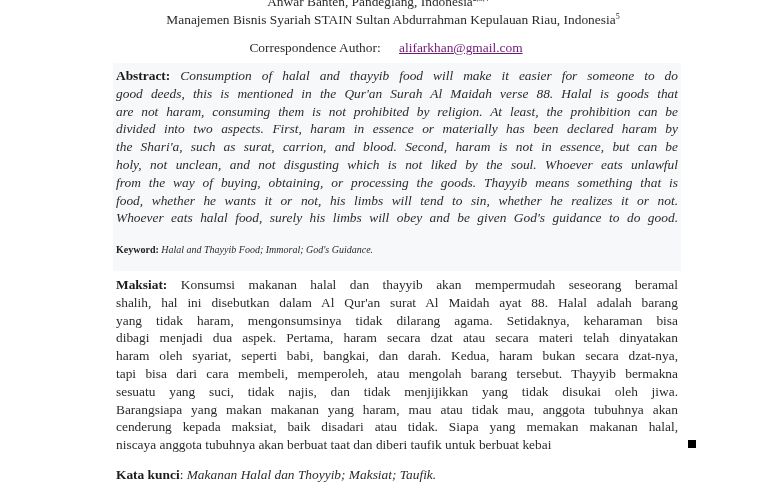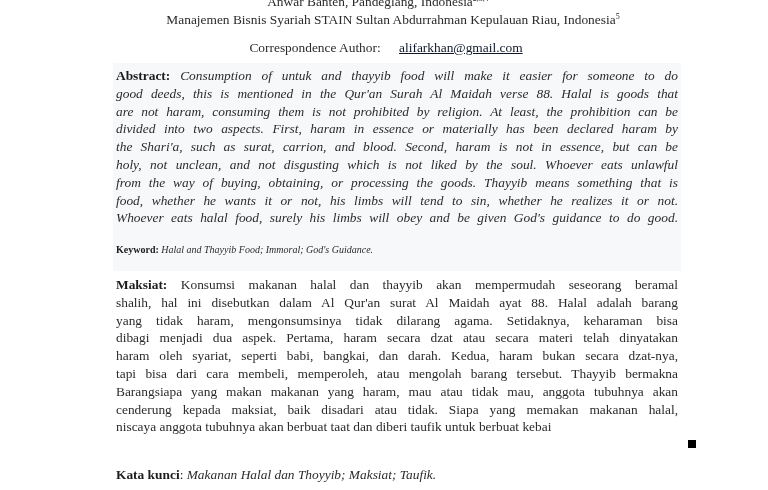--- a/index.html
+++ b/index.html
@@ -11,21 +11,21 @@
       position: relative;
     }
     .affil {
       position: absolute; left: 0; width: 768px; text-align: center;
       font-size: 13.4px; color: #2a2a2a; white-space: nowrap;
     }
     .affil sup { font-size: 8px; vertical-align: 5px; }
     #affil1 { top: -6px; left: -6px; }
     #affil2 { top: 12px; left: 9px; }
     #corr { top: 40px; left: 2px; }
-    #corr a { color: #0f172a; text-decoration: underline; margin-left: 15px; }
+    #corr a { color: #701a75; text-decoration: underline; margin-left: 15px; }
     .shade {
       position: absolute; left: 113px; top: 63px; width: 568px; height: 208px;
       background: #f7f8fa;
     }
     .para {
       position: absolute; left: 116px; width: 562px;
       font-size: 13.4px; line-height: 17.8px; color: #2b2b2b;
     }
     .para .line {
       display: block; text-align: justify; text-align-last: justify;
@@ -54,21 +54,21 @@
 <div class="affil" id="affil2">
   <span>Manajemen Bisnis Syariah STAIN Sultan Abdurrahman Kepulauan Riau, Indonesia</span><sup>5</sup>
 </div>
 <div class="affil" id="corr">
   <span>Correspondence Author: </span><a>alifarkhan@gmail.com</a>
 </div>
 
 <div class="shade"></div>
 
 <div class="para en" id="abstract">
-  <span class="line"><span class="lbl">Abstract:</span><span> Consumption of untuk and thayyib food  will make it easier for someone to do</span></span>
+  <span class="line"><span class="lbl">Abstract:</span><span> Consumption of halal and thayyib food  will make it easier for someone to do</span></span>
   <span class="line">good deeds, this is mentioned in the Qur'an Surah Al Maidah verse 88. Halal is goods that</span>
   <span class="line">are not haram, consuming them is not prohibited by religion. At least, the prohibition can be</span>
   <span class="line">divided into two aspects. First, haram in essence or materially has been declared haram by</span>
   <span class="line">the Shari'a, such as surat, carrion, and blood. Second, haram is not in essence, but can be</span>
   <span class="line">holy, not unclean, and not disgusting which is not liked by the soul. Whoever eats unlawful</span>
   <span class="line">from the way of buying, obtaining, or processing the goods. Thayyib means something that is</span>
   <span class="line">food, whether he wants it or not, his limbs will tend to sin, whether he realizes it or not.</span>
   <span class="line">Whoever eats halal food, surely his limbs will obey and be given God's guidance to do good.</span>
 </div>
 
@@ -76,20 +76,21 @@
   <span class="lbl">Keyword:</span><span class="val"> Halal and Thayyib Food; Immoral; God's Guidance.</span>
 </div>
 
 <div class="para" id="abstrak">
   <span class="line"><span class="lbl">Maksiat:</span><span> Konsumsi makanan halal dan thayyib  akan mempermudah seseorang beramal</span></span>
   <span class="line">shalih, hal ini disebutkan dalam Al Qur'an surat Al Maidah ayat 88. Halal adalah  barang</span>
   <span class="line">yang tidak haram,  mengonsumsinya tidak dilarang agama. Setidaknya, keharaman bisa</span>
   <span class="line">dibagi menjadi dua aspek. Pertama, haram secara dzat atau secara materi telah dinyatakan</span>
   <span class="line">haram oleh syariat, seperti babi, bangkai, dan darah. Kedua, haram bukan secara dzat-nya,</span>
   <span class="line">tapi bisa dari cara membeli, memperoleh, atau mengolah barang tersebut. Thayyib bermakna</span>
+  <span class="line">sesuatu yang suci, tidak najis, dan tidak menjijikkan yang tidak disukai oleh jiwa.</span>
   <span class="line">Barangsiapa yang makan makanan yang haram, mau atau tidak mau, anggota tubuhnya akan</span>
   <span class="line">cenderung kepada maksiat, baik disadari atau tidak. Siapa yang memakan makanan halal,</span>
   <span class="line last">niscaya anggota tubuhnya akan berbuat taat dan diberi taufik untuk berbuat kebai</span>
 </div>
 
 <div class="marker"></div>
 
 <div class="para" id="katakunci">
   <span class="lbl">Kata kunci</span><span>: </span><span class="val">Makanan Halal dan Thoyyib; Maksiat; Taufik.</span>
 </div>

